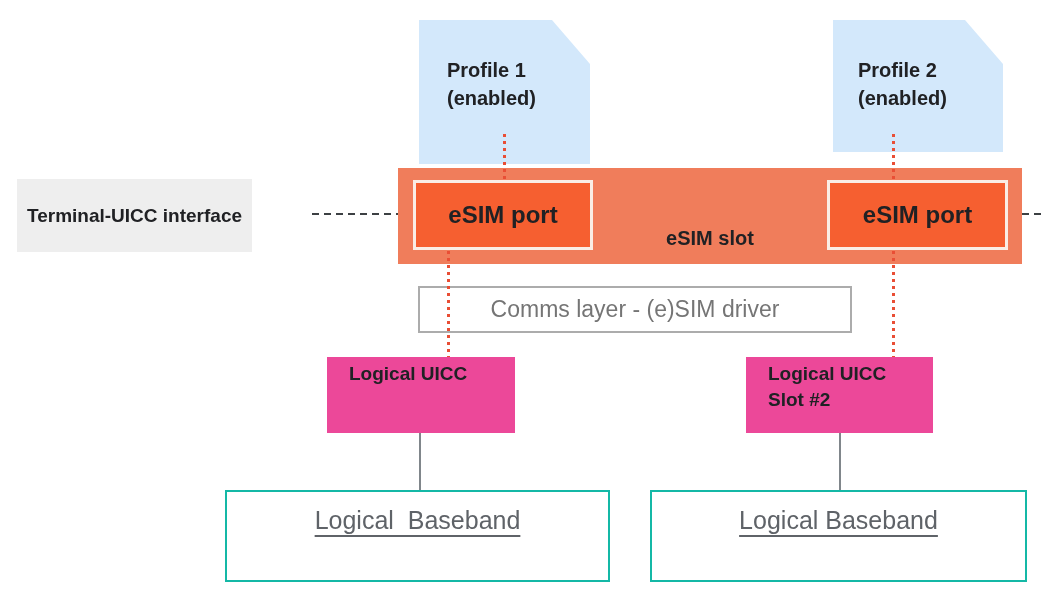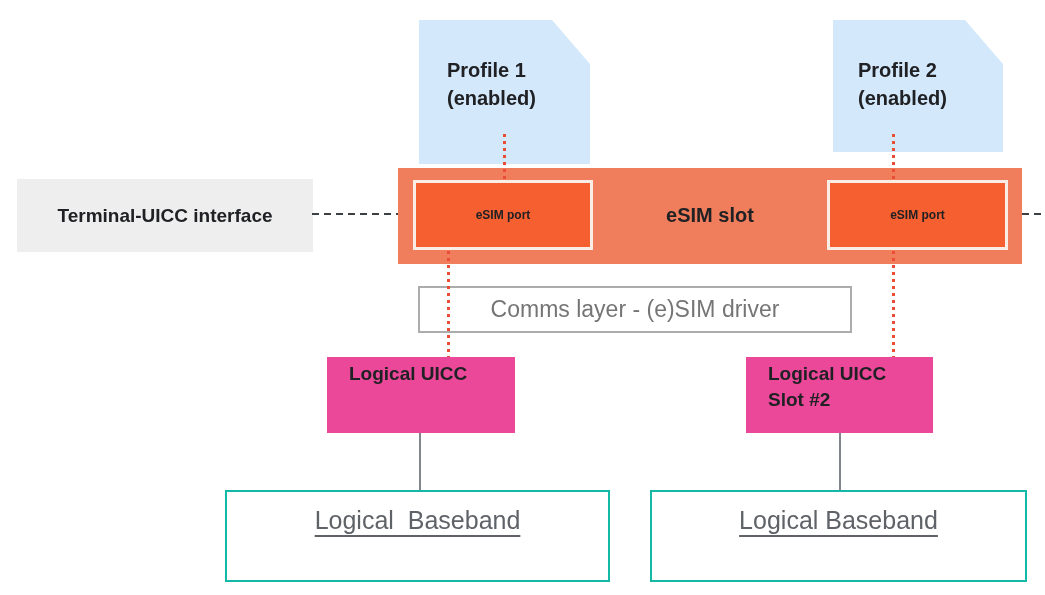--- a/index.html
+++ b/index.html
@@ -20,26 +20,26 @@
   
   .iface-label{
     background:#EEEEEE;color:#202124;font-weight:bold;font-size:19px;
     display:flex;align-items:center;justify-content:center;
   }
 
   
   .slot{background:#F07D5B;}
   .port{
     background:#F65F30;border:3px solid #FAEDE5;color:#202124;
-    font-weight:bold;font-size:12px;display:flex;align-items:center;justify-content:center;
+    font-weight:bold;font-size:24px;display:flex;align-items:center;justify-content:center;
     z-index:2;
   }
   .slot-label{
     color:#202124;font-weight:bold;font-size:20px;
-    display:flex;align-items:center;justify-content:center;z-index:2;
+    display:flex;align-items:flex-end;justify-content:center;z-index:2;
   }
 
   
   .dash-h{height:2px;background:repeating-linear-gradient(to right,#3C4043 0 7px,transparent 7px 12px);}
   .dot-v{width:3px;background:repeating-linear-gradient(to bottom,#E94E35 0 3px,transparent 3px 7px);z-index:5;}
   .line-v{width:2px;background:#80868B;}
 
   
   .comms{
     background:#ffffff;border:2px solid #ACACAC;color:#757575;font-size:23px;
@@ -71,21 +71,21 @@
   <div class="abs profile-card" style="left:419px;top:20px;width:171px;height:144px;padding-left:28px;">
     <span class="ln">Profile 1</span>
     <span class="ln">(enabled)</span>
   </div>
 
   <div class="abs profile-card" style="left:833px;top:20px;width:170px;height:132px;padding-left:25px;">
     <span class="ln">Profile 2</span>
     <span class="ln">(enabled)</span>
   </div>
 
-  <div class="abs iface-label" style="left:17px;top:179px;width:296px;height:73px;">
+  <div class="abs iface-label" style="left:17px;top:179px;width:235px;height:73px;">
     <span>Terminal-UICC interface</span>
   </div>
 
   <div class="abs dash-h" style="left:312px;top:213px;width:86px;"></div>
 
   <div class="abs dash-h" style="left:1022px;top:213px;width:23px;"></div>
 
   <div class="abs slot" style="left:398px;top:168px;width:624px;height:96px;"></div>
 
   <div class="abs port" style="left:413px;top:180px;width:180px;height:70px;">

